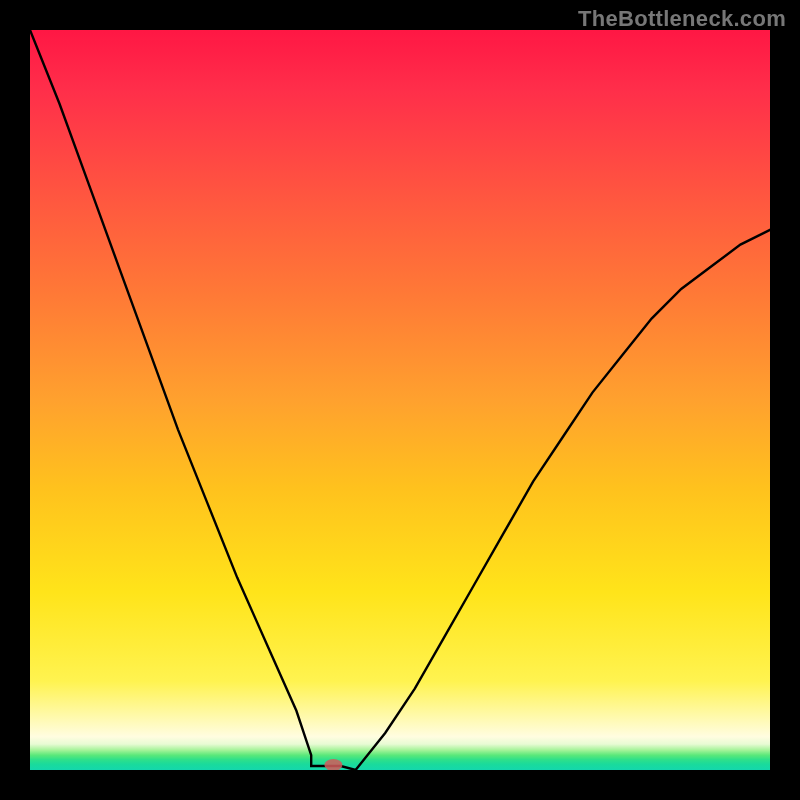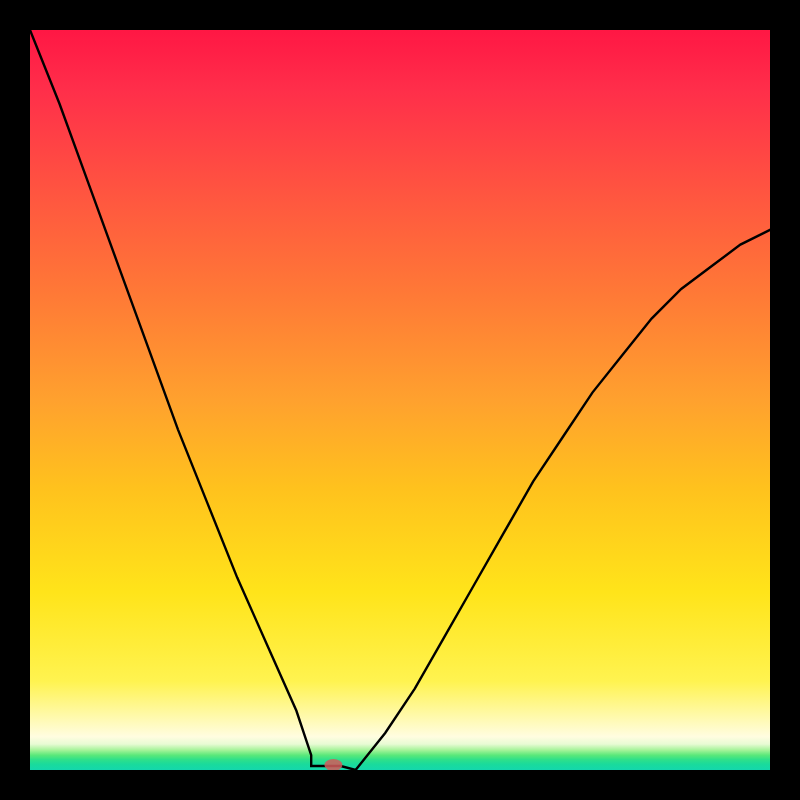--- a/index.html
+++ b/index.html
@@ -65,19 +65,20 @@
     stroke-linecap: round;
   }
   .marker {
     fill: rgba(210, 90, 90, 0.85);
     stroke: none;
   }
 </style>
 </head>
 <body>
 <div class="container">
+  <div class="watermark">TheBottleneck.com</div>
   <div class="plot-area">
     <svg viewBox="0 0 740 740">
       <path id="curve-path" class="curve" d="M 0.0 0.0 L 29.6 74.0 L 59.2 155.4 L 88.8 236.8 L 118.4 318.2 L 148.0 399.6 L 177.6 473.6 L 207.2 547.6 L 236.8 614.2 L 266.4 680.8 L 281.2 725.2 L 281.2 736.0 L 310.8 736.0 L 325.6 740.0 L 355.2 703.0 L 384.8 658.6 L 414.4 606.8 L 444.0 555.0 L 473.6 503.2 L 503.2 451.4 L 532.8 407.0 L 562.4 362.6 L 592.0 325.6 L 621.6 288.6 L 651.2 259.0 L 680.8 236.8 L 710.4 214.6 L 740.0 199.8"></path>
       <ellipse id="marker-ell" class="marker" cx="303.4" cy="735.0" rx="9" ry="6"></ellipse>
     </svg>
   </div>
 </div>
 
 </body></html>

